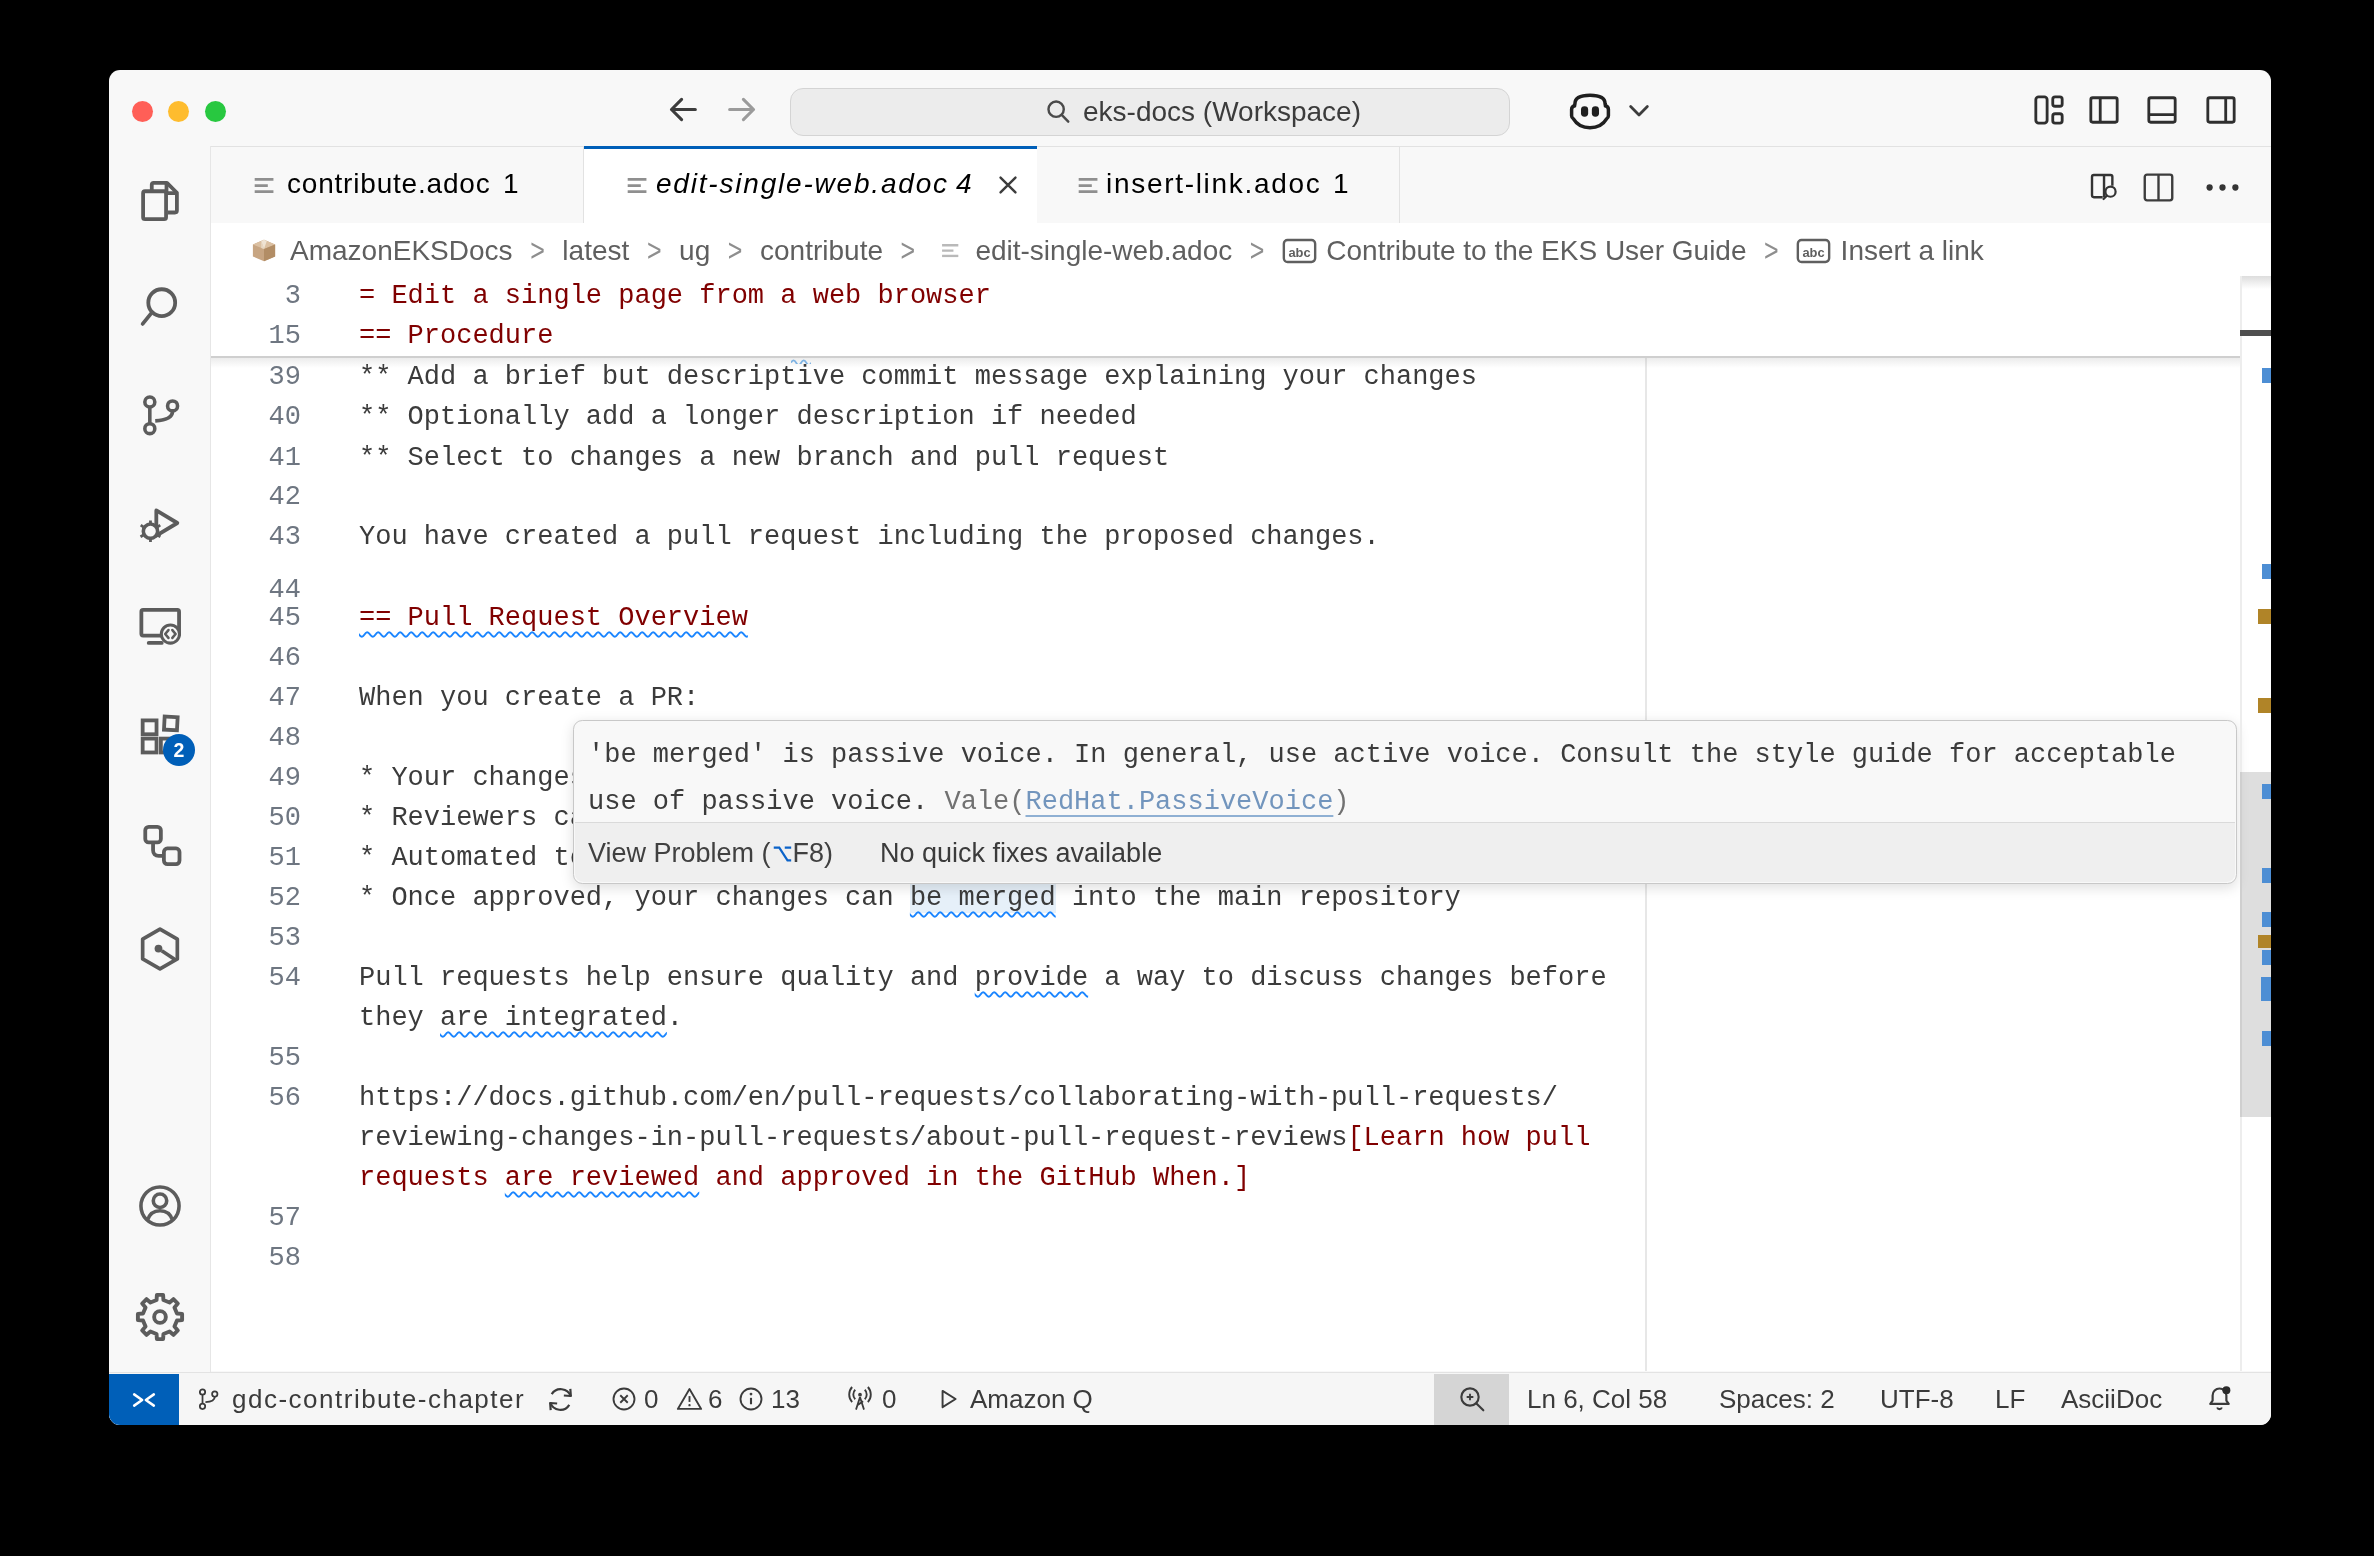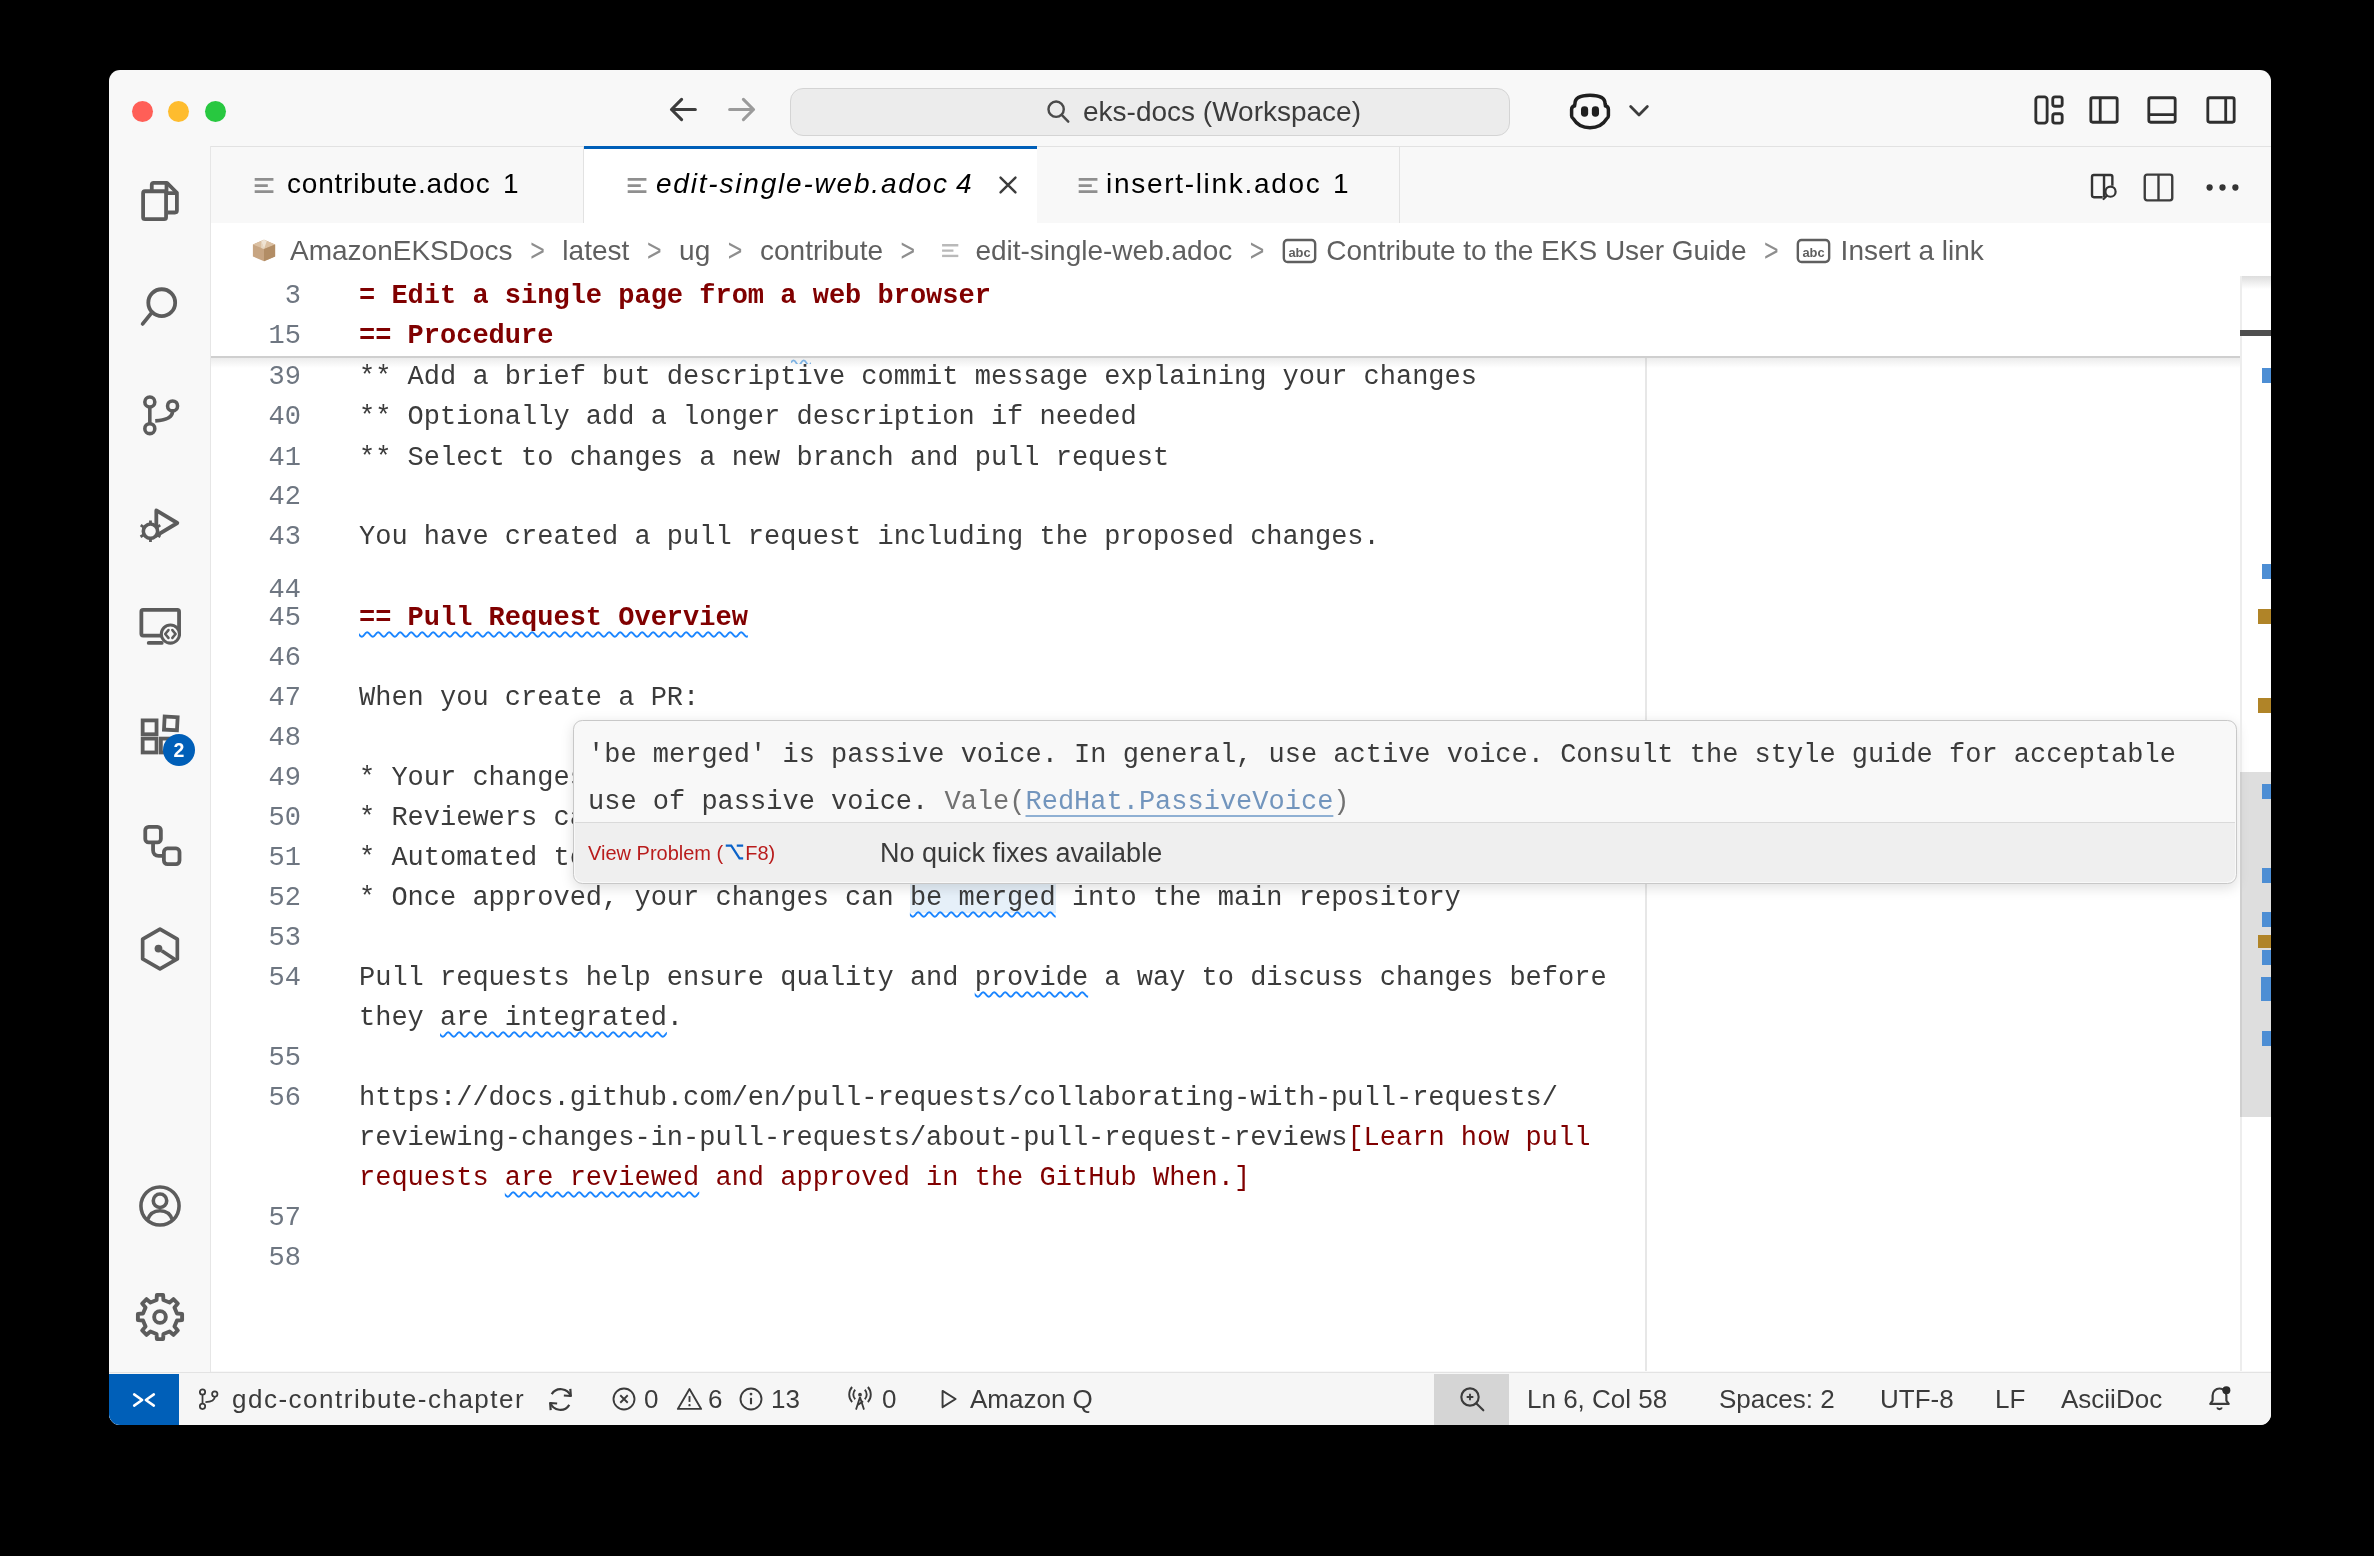--- a/index.html
+++ b/index.html
@@ -21,21 +21,21 @@
 #crumbs{position:absolute;left:102px;top:153px;width:2060px;height:55px;background:#fff}
 #crumbrow{position:absolute;left:142px;top:153px;height:55px;display:flex;align-items:center;white-space:nowrap;font-size:28px;color:#5f5f5f}
 .csep{color:#8e8e8e;font-size:25px;margin:0 17.6px;transform:scaleY(1.25)}
 
 #editor{position:absolute;left:102px;top:208px;width:2060px;height:1093px;background:#fff}
 .crow{position:absolute;left:250px;height:41px;line-height:41px;font-size:27px;color:#3b3b3b;white-space:pre;font-family:"Liberation Mono",monospace}
 .gut{position:absolute;left:93px;width:99px;text-align:right;height:41px;line-height:41px;font-size:27px;color:#6e7681;font-family:"Liberation Mono",monospace}
 .red{color:#800000}
 .redwavy{color:#800000;text-decoration:underline;text-decoration-style:wavy;text-decoration-color:#1a85ff;text-decoration-thickness:2px;text-underline-offset:5.6px}
 .hlbm{background:#e6f0f9}
-.hd{color:#800000;font-weight:bold}
+.hd{color:#800000;font-weight:normal}
 .wavy{text-decoration:underline;text-decoration-style:wavy;text-decoration-color:#1a85ff;text-decoration-thickness:2px;text-underline-offset:5.6px}
 .lnk{text-underline-offset:4.6px}
 
 #status{position:absolute;left:0;top:1302px;width:2162px;height:53px;background:#f6f6f6;border-top:1.9px solid #e3e3e3}
 #statusitems{position:absolute;left:0;top:0;font-size:26px;color:#3b3b3b}
 .sit{position:absolute;top:0;height:51px;line-height:51px;white-space:nowrap}
 </style>
 </head>
 <body>
 <div id="win">
@@ -294,21 +294,21 @@
     <svg class="abs" style="left:682px;top:288px" width="20.4" height="5.6" viewBox="0 0 22 6">
         <path d="M0 5 Q2.75 0 5.5 5 T11 5 T16.5 5 T22 5" stroke="#7eb3e3" stroke-width="2" fill="none"></path>
       </svg>
   </div>
 
   <div id="tooltip">
     <div class="abs" style="left:464px;top:650px;width:1664px;height:164px;background:#f8f8f8;border:1.9px solid #c8c8c8;border-radius:9.3px;box-shadow:0 3.7px 13px rgba(0,0,0,0.13)"></div>
     <div class="abs mono" style="left:479px;top:664px;height:43px;line-height:43px;font-size:27px;color:#3b3b3b;white-space:pre">'be merged' is passive voice. In general, use active voice. Consult the style guide for acceptable</div>
     <div class="abs mono" style="left:479px;top:711px;height:43px;line-height:43px;font-size:27px;color:#3b3b3b;white-space:pre">use of passive voice. <span style="color:#717171">Vale(</span><span style="color:#7295bd;text-decoration:underline;text-decoration-color:#8fb0d3;text-underline-offset:5.6px">RedHat.PassiveVoice</span><span style="color:#717171">)</span></div>
     <div class="abs" style="left:466px;top:752px;width:1660px;height:60px;background:#efefef;border-top:1.9px solid #dadada;border-radius:0 0 8.3px 8.3px"></div>
-    <div class="abs" style="left:479px;top:755px;height:56px;line-height:56px;font-size:20px;color:#b91c1c;white-space:pre">View Problem (<svg width="22" height="22" viewBox="0 0 24 24" style="vertical-align:-2.8px">
+    <div class="abs" style="left:479px;top:755px;height:56px;line-height:56px;font-size:27px;color:#404040;white-space:pre">View Problem (<svg width="22" height="22" viewBox="0 0 24 24" style="vertical-align:-2.8px">
           <path d="M3 5h6l9 14h4M15 5h7" stroke="#0b63c9" stroke-width="2.4" fill="none"></path>
         </svg>F8)</div>
     <div class="abs" style="left:771px;top:755px;height:56px;line-height:56px;font-size:27px;color:#3b3b3b">No quick fixes available</div>
   </div>
 
   <div id="ruler">
     <div class="abs" style="left:2131px;top:206px;width:32px;height:13px;background:linear-gradient(rgba(120,120,120,0.25),rgba(120,120,120,0))"></div>
     <div class="abs" style="left:2131px;top:206px;width:1.9px;height:1095px;background:#ededed"></div>
     <div class="abs" style="left:2131px;top:260px;width:32px;height:5.6px;background:#4f4f4f"></div>
     <div class="abs" style="left:2131px;top:702px;width:32px;height:345px;background:rgba(90,90,90,0.2)"></div>

